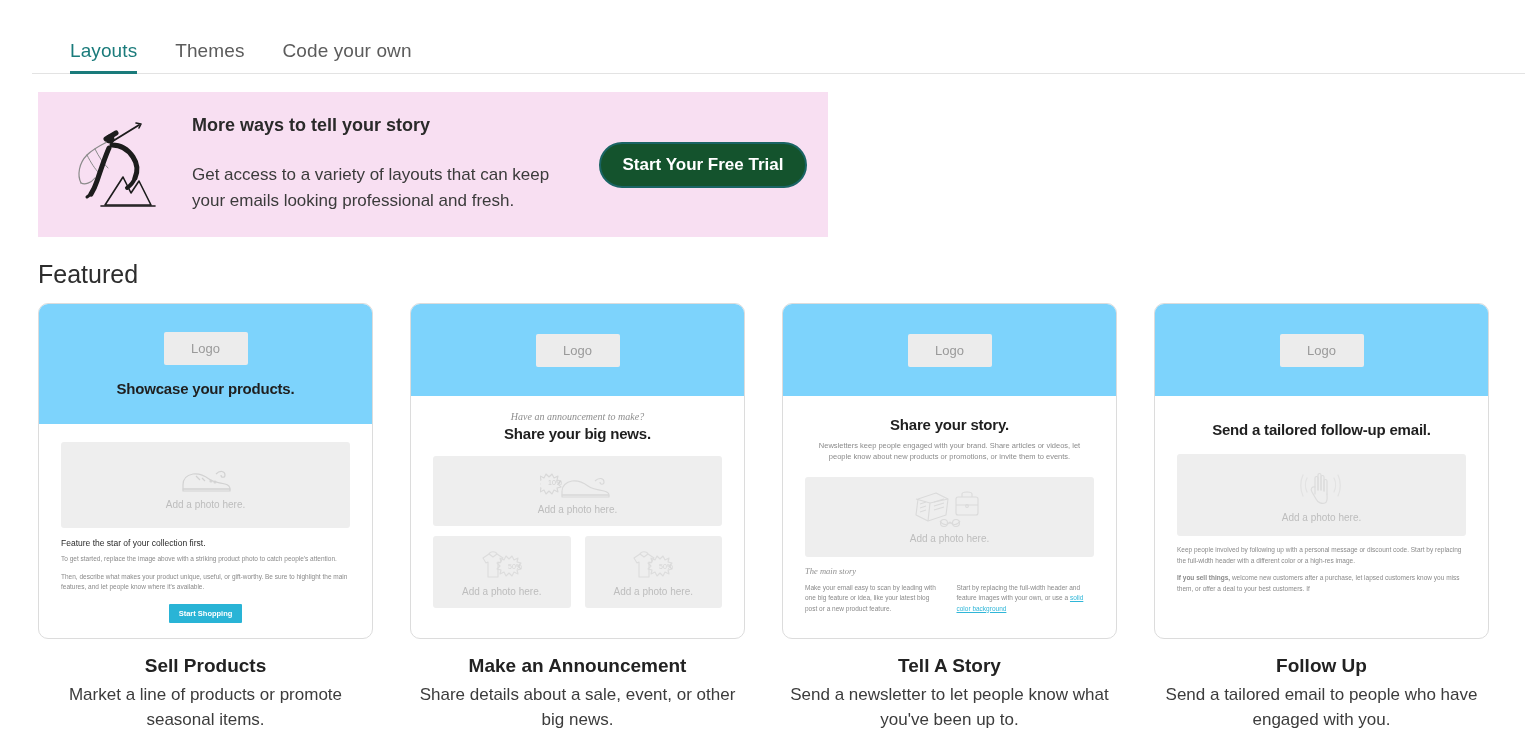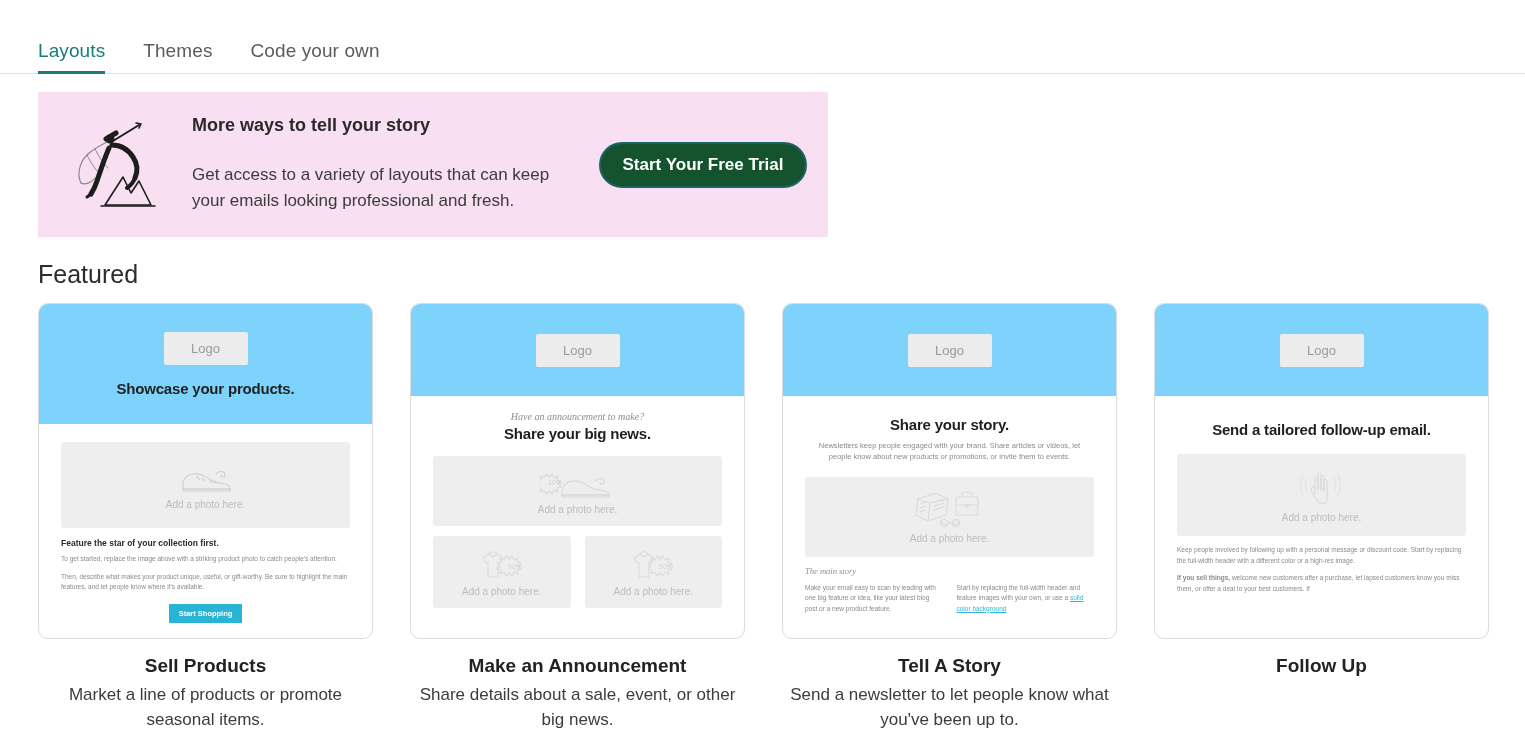--- a/index.html
+++ b/index.html
@@ -11,20 +11,21 @@
   }
 
   
   .tabbar {
     position: relative;
     height: 74px;
     padding: 0 0 0 38px;
     display: flex;
     align-items: flex-end;
     gap: 0;
+    margin-left: 32px;
   }
   .tabbar::after {
     content: "";
     position: absolute;
     left: 0; right: 0; bottom: 0;
     height: 1px;
     background: #e3e3e3;
   }
   .tab {
     font-size: 19px;
@@ -156,21 +157,21 @@
     display: flex;
     flex-direction: column;
     align-items: center;
     justify-content: center;
     color: #bdbdbd;
     font-size: 10px;
   }
   .photo-label { margin-top: 4px; }
   .mini-b {
     font-size: 8.5px;
-    font-weight: bold;
+    font-weight: normal;
     color: #2a2a2a;
   }
   .mini-p {
     font-size: 6.5px;
     line-height: 1.62;
     color: #8a8a8a;
   }
   .mini-link { color: #2fb6d8; text-decoration: underline; }
   .shop-btn {
     background: #29b4d6;
@@ -402,16 +403,17 @@
             </svg>
           </span>
           <div class="photo-label">Add a photo here.</div>
         </div>
         <div class="mini-p" style="margin-top:9px;">Keep people involved by following up with a personal message or discount code. Start by replacing the full-width header with a different color or a high-res image.</div>
         <div class="mini-p" style="margin-top:7px;"><b>If you sell things,</b><span> welcome new customers after a purchase, let lapsed customers know you miss them, or offer a deal to your best customers. If</span></div>
       </div>
     </div>
     <div class="caption">
       <div class="caption-title">Follow Up</div>
+      <div class="caption-desc">Send a tailored email to people who have engaged with you.</div>
     </div>
   </div>
 
 </div>
 
 </body></html>

